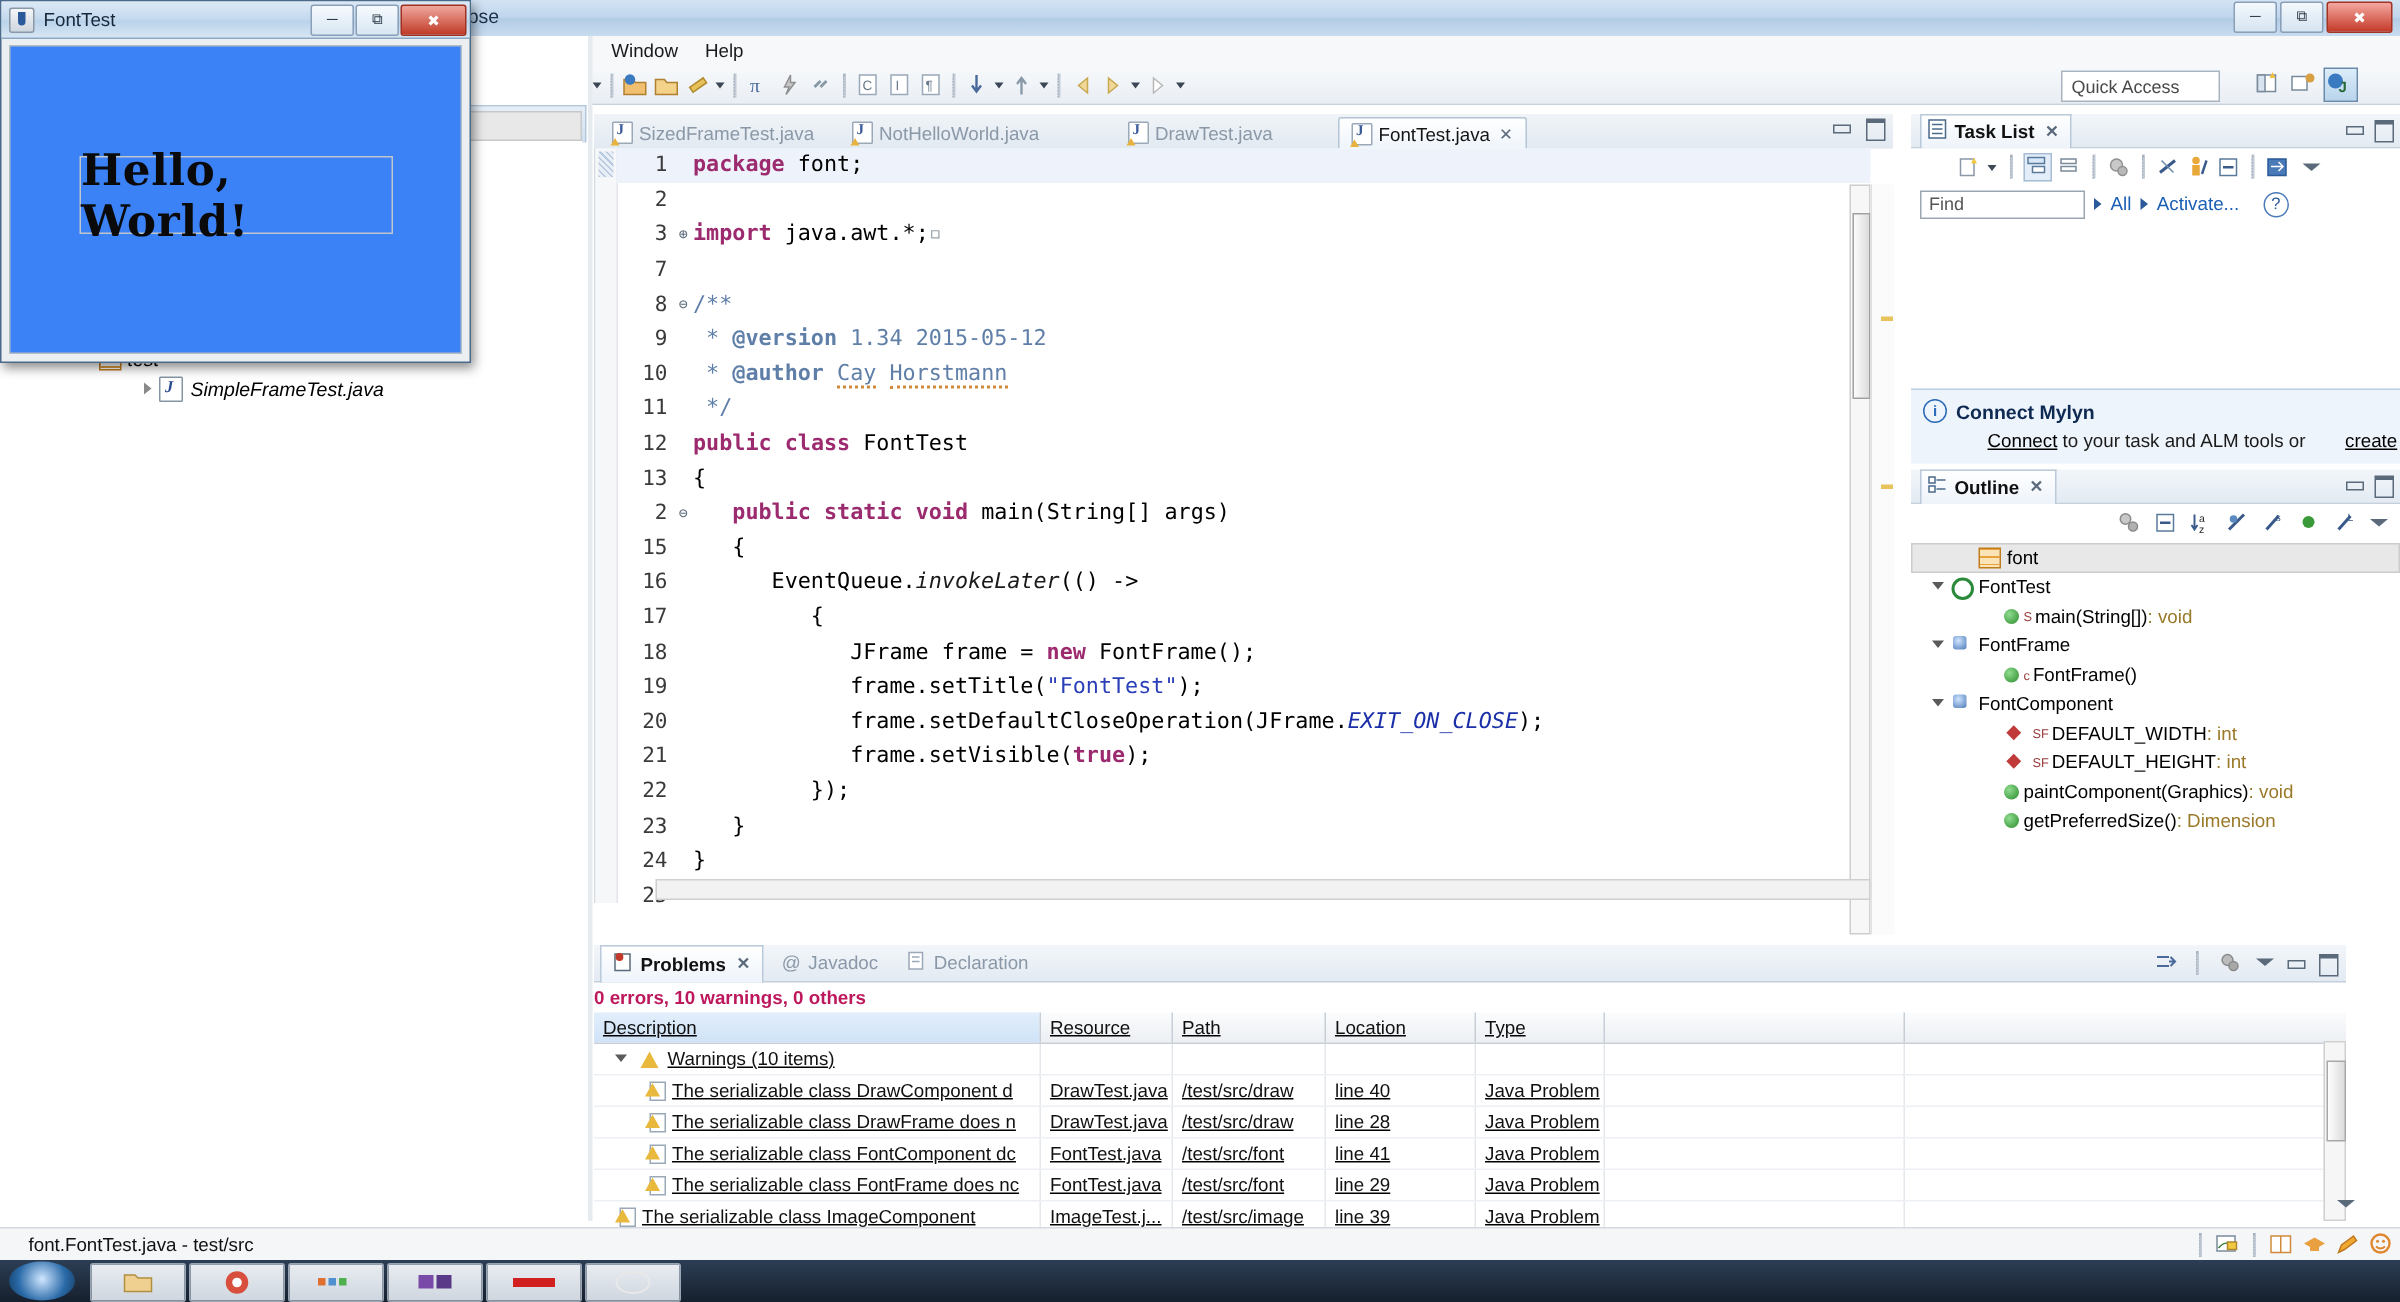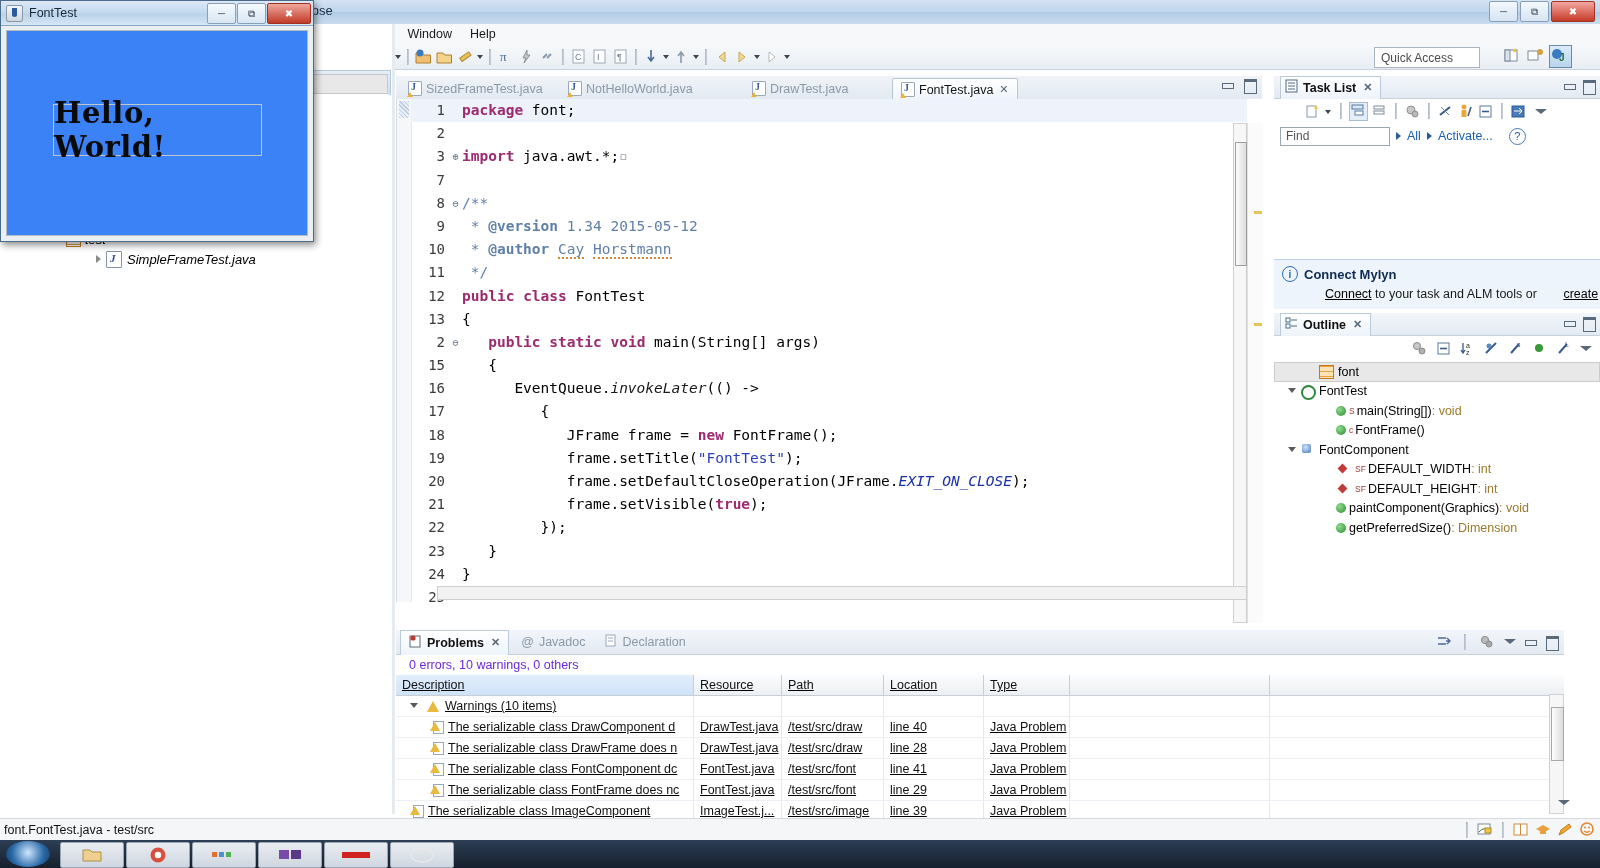--- a/index.html
+++ b/index.html
@@ -304,21 +304,21 @@
     position: relative;
   }
   .pb-tab {
     display:flex; align-items:center; gap:5px; height:24px; padding: 0 8px;
     font-size:12.5px; color:#8a98a8;
   }
   .pb-tab.active {
     background: linear-gradient(to bottom,#ffffff,#eef4fb);
     border: 1px solid #bacada; border-bottom: none; color: #111; font-weight:bold;
   }
-  .pb-summary { height: 20px; display:flex; align-items:center; padding-left:13px; font-size:12.5px; color:#6d28d9; }
+  .pb-summary { height: 20px; display:flex; align-items:center; padding-left:0; font-size:12.5px; color:#be185d;font-weight:bold; }
   .pb-table { width: 1168px; text-decoration: underline; }
   .pb-hrow { display:flex; height: 20px; background: linear-gradient(to bottom,#fbfcfd,#eceff3); border-bottom:1px solid #c8ced6; }
   .pb-th {
     font-size:12.5px; color:#101010; display:flex; align-items:center;
     padding-left: 6px; border-right: 1px solid #c8ced6; box-sizing:border-box;
   }
   .pb-th.sorted { background: linear-gradient(to bottom,#e2eefb,#cfe3f7); }
   .pb-row { display:flex; height: 20px; border-bottom:1px solid #eceff3; }
   .pb-td {
     font-size:12.5px; color:#111; display:flex; align-items:center; gap:5px;
@@ -340,21 +340,21 @@
     background:#f6f6f6; border:1px solid #d0d0d0; box-sizing:border-box;
   }
   .pb-vscroll .thumb { position:absolute; left:1px; top: 12px; width:11px; height:52px; background:linear-gradient(to right,#fdfdfd,#dcdcdc); border:1px solid #a8a8a8;}
 
   
   .statusbar {
     position: absolute; left: 0; top: 818px; width: 1600px; height: 22px;
     background: #f4f6f8; border-top: 1px solid #d4dae0;
     display: flex; align-items: center;
   }
-  .status-text { margin-left: 4px; font-size: 12.5px; color: #111; }
+  .status-text { margin-left: 19px; font-size: 12.5px; color: #111; }
   .status-right { position:absolute; right: 4px; top: 2px; display:flex; align-items:center; gap:4px; }
   .sb-ic { width:18px;height:17px;position:relative; }
 
   
   .taskbar {
     position: absolute; left: 0; top: 840px; width: 1600px; height: 28px;
     background: linear-gradient(to bottom,#2c3e55,#16202e);
   }
   .tb-start {
     position:absolute; left:6px; top:1px; width:44px;height:26px;
@@ -879,20 +879,25 @@
               <span class="ol-iface"></span>
               <span>FontTest</span>
             </div>
             <div class="ol-row" style="padding-left: 48px;">
               <span class="twisty "></span>
               <span class="ol-meth"></span>
               <span class="sup">S</span>
               <span>main(String[])</span>
               <span class="ret"> : void</span>
             </div>
+            <div class="ol-row" style="padding-left: 12px;">
+              <span class="twisty open"></span>
+              <span class="ol-cls"></span>
+              <span>FontFrame</span>
+            </div>
             <div class="ol-row" style="padding-left: 48px;">
               <span class="twisty "></span>
               <span class="ol-meth"></span>
               <span class="sup">c</span>
               <span>FontFrame()</span>
             </div>
             <div class="ol-row" style="padding-left: 12px;">
               <span class="twisty open"></span>
               <span class="ol-cls"></span>
               <span>FontComponent</span>

